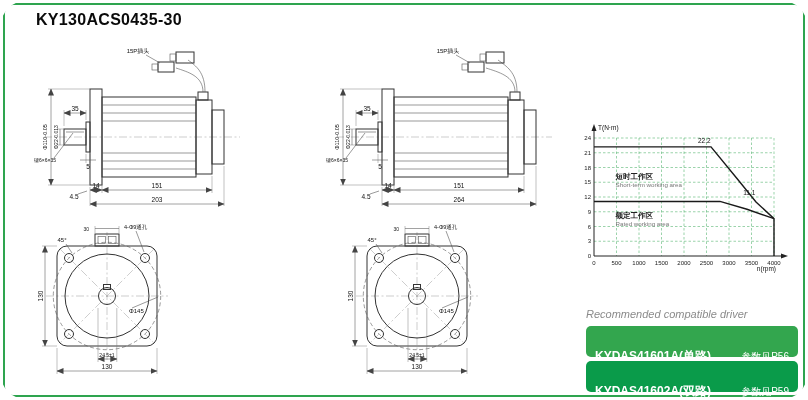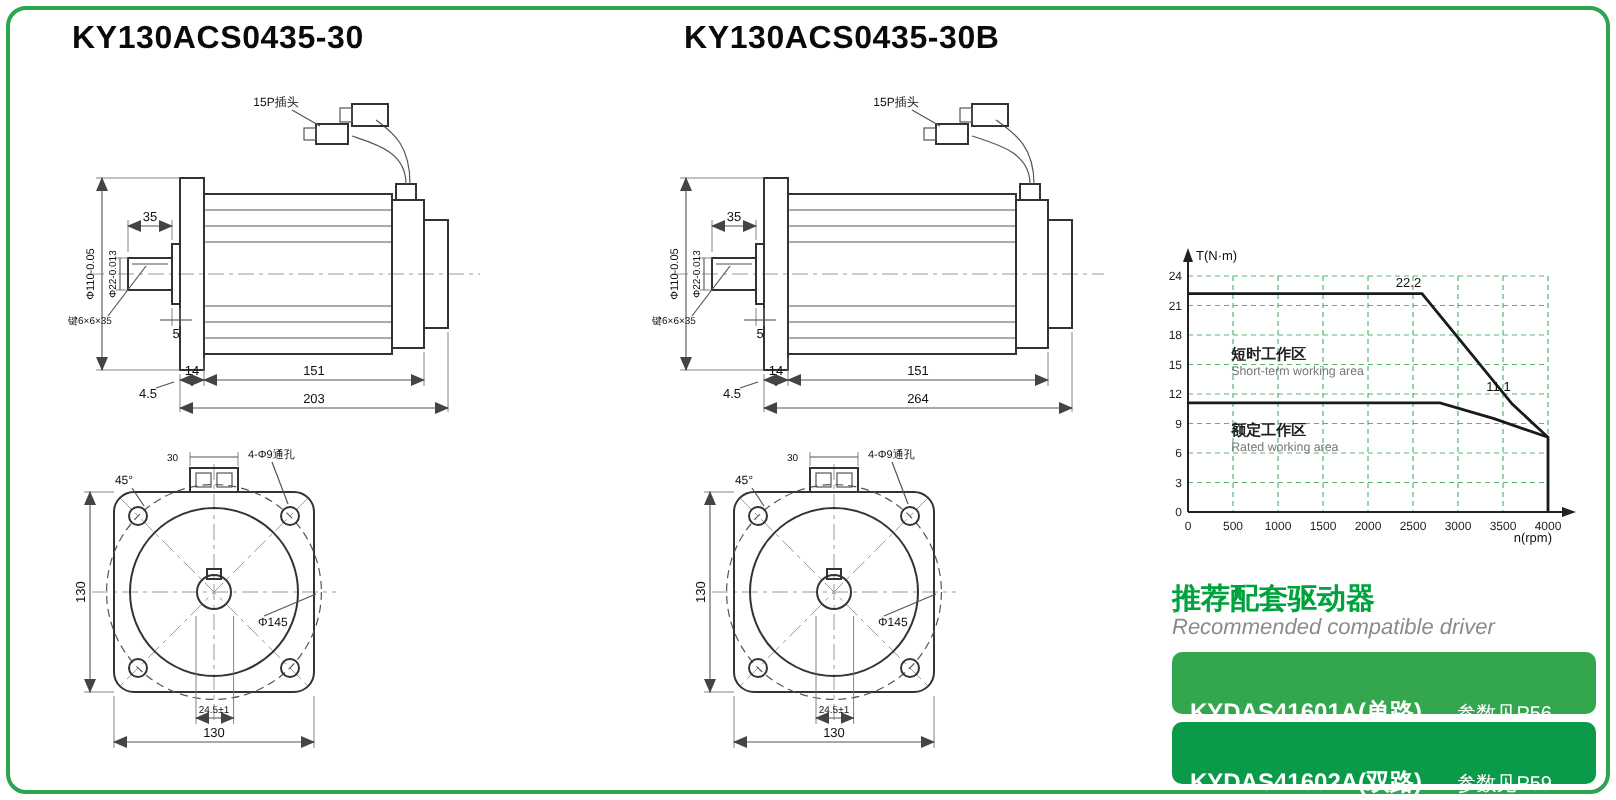--- a/index.html
+++ b/index.html
@@ -1,35 +1,35 @@
 <!DOCTYPE html>
 <html><head>
 <meta charset="utf-8">
 <style>
   html,body{margin:0;padding:0;background:#fff;}
   .page{position:relative;width:808px;height:400px;background:#fff;overflow:hidden;
-        font-family:"Liberation Sans",sans-serif;color:#111;}
+        font-family:"Liberation Sans",sans-serif;color:#111;border-radius:28px;}
   .frame{position:absolute;inset:3px;border:2px solid #2ea44f;border-radius:10px;pointer-events:none;}
   .title{position:absolute;font-weight:bold;font-size:16px;letter-spacing:.3px;color:#0a0a0a;}
   #title1{left:36px;top:11px;}
   #title2{left:342px;top:11px;}
   svg{position:absolute;overflow:visible;}
   svg text{font-family:"Liberation Sans",sans-serif;}
   .ln{stroke:#333;fill:none;stroke-width:1;}
   .thin{stroke:#555;fill:none;stroke-width:.6;}
   .cl{stroke:#9a9a9a;fill:none;stroke-width:.5;stroke-dasharray:8 2.5 2 2.5;}
   .dim{stroke:#555;fill:none;stroke-width:.55;}
   .ext{stroke:#777;fill:none;stroke-width:.45;}
   .dimt{font-size:6.5px;fill:#111;}
   .lbl{font-size:6px;fill:#111;}
   .lbl5{font-size:5px;fill:#111;}
   .drv-head-zh{position:absolute;left:586px;top:290px;font-size:14.5px;font-weight:bold;color:#00a23e;}
   .drv-head-en{position:absolute;left:586px;top:308px;font-size:11px;color:#8b8b8b;font-style:italic;}
   .drv-btn{position:absolute;left:586px;width:212px;height:31px;border-radius:5px;color:#fff;
-           box-sizing:border-box;padding:4px 22px 3px 9px;display:flex;flex-direction:column;
+           box-sizing:border-box;padding:4px 9px 3px 9px;display:flex;flex-direction:column;
            justify-content:space-between;cursor:pointer;background:#2ea44f;}
   #drv1{top:326px;} #drv2{top:361px;}
   .drv-row1{display:flex;justify-content:space-between;align-items:baseline;}
   .drv-model{font-weight:bold;font-size:12px;white-space:nowrap;}
   .drv-zh{font-size:10px;margin-top:20px;}
   .drv-en{font-size:8px;text-align:right;opacity:.95;}
 </style>
 </head>
 <body>
 
@@ -38,21 +38,20 @@
 
   <svg width="0" height="0">
     <defs>
       <marker id="arr" markerUnits="userSpaceOnUse" markerWidth="7" markerHeight="6" refX="6.5" refY="3" orient="auto-start-reverse">
         <path d="M0,0 L7,3 L0,6 z" fill="#444"></path>
       </marker>
     </defs>
   </svg>
 
   <div class="title" id="title1">KY130ACS0435-30</div>
-  <div class="title" id="title2">KY130ACS0435-30B</div>
 
   <svg style="left:28px;top:42px" width="234" height="176" viewBox="0 0 234 176">
     <g>
       <line x1="16" y1="95" x2="212" y2="95" class="cl"></line>
       <rect x="36" y="87" width="22" height="16" class="ln"></rect>
       <line x1="38" y1="90" x2="56" y2="90" class="thin"></line>
       <rect x="58" y="80" width="4" height="30" class="ln"></rect>
       <rect x="62" y="47" width="12" height="96" class="ln"></rect>
       <rect x="74" y="55" width="94" height="80" class="ln"></rect>
       <line x1="74" y1="63" x2="168" y2="63" class="thin"></line>
@@ -327,21 +326,20 @@
       <polyline points="26,26.85000000000001 143,26.85000000000001 170,59.79166666666666 188,81.91666666666667 206,98.63333333333333 206,136" fill="none" stroke="#1a1a1a" stroke-width="1.4"></polyline>
       <text x="136.25" y="23.366666666666674" font-size="6.5" fill="#111" text-anchor="middle">22.2</text>
       <polyline points="26,81.42500000000001 152,81.42500000000001 179,89.29166666666667 206,98.63333333333333" fill="none" stroke="#1a1a1a" stroke-width="1.4"></polyline>
       <text x="181.25" y="75.48333333333332" font-size="6.5" fill="#111" text-anchor="middle">11.1</text>
       <text x="47.599999999999994" y="59.3" font-size="7.5" font-weight="bold" fill="#222">短时工作区</text>
       <text x="47.599999999999994" y="67.3" font-size="6.2" fill="#777">Short-term working area</text>
       <text x="47.599999999999994" y="97.65" font-size="7.5" font-weight="bold" fill="#222">额定工作区</text>
       <text x="47.599999999999994" y="105.65" font-size="6.2" fill="#777">Rated working area</text>
     </svg>
 
-  <div class="drv-head-zh">推荐配套驱动器</div>
   <div class="drv-head-en">Recommended compatible driver</div>
 
   <div class="drv-btn" id="drv1" style="background: rgb(51, 166, 78);">
     <div class="drv-row1">
       <span class="drv-model">KYDAS41601A(单路)</span>
       <span class="drv-zh">参数见P56</span>
     </div>
   </div>
 
   <div class="drv-btn" id="drv2" style="background: rgb(10, 155, 74); gap: 28px;">

